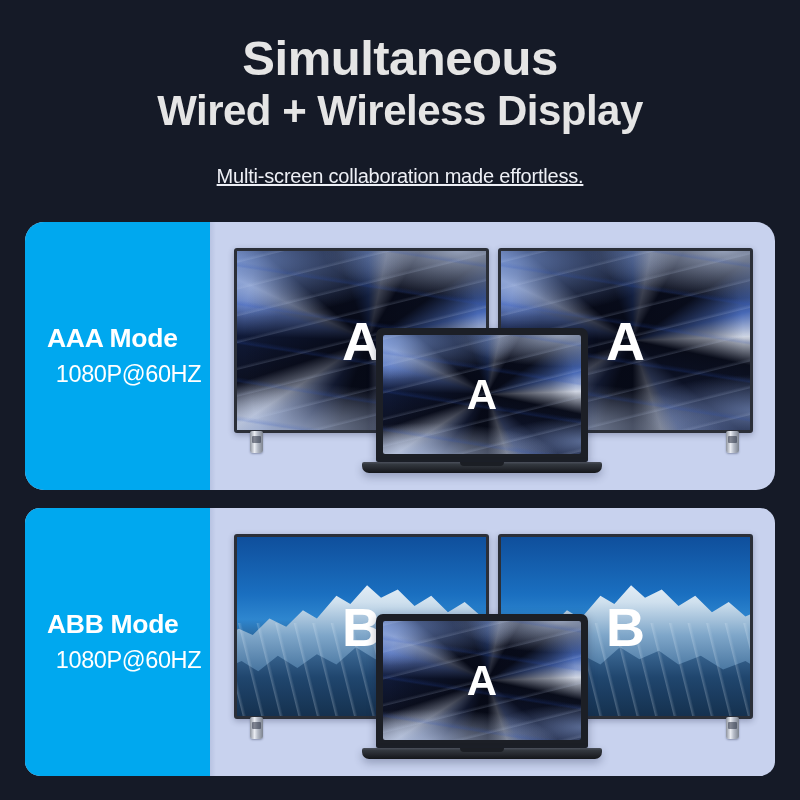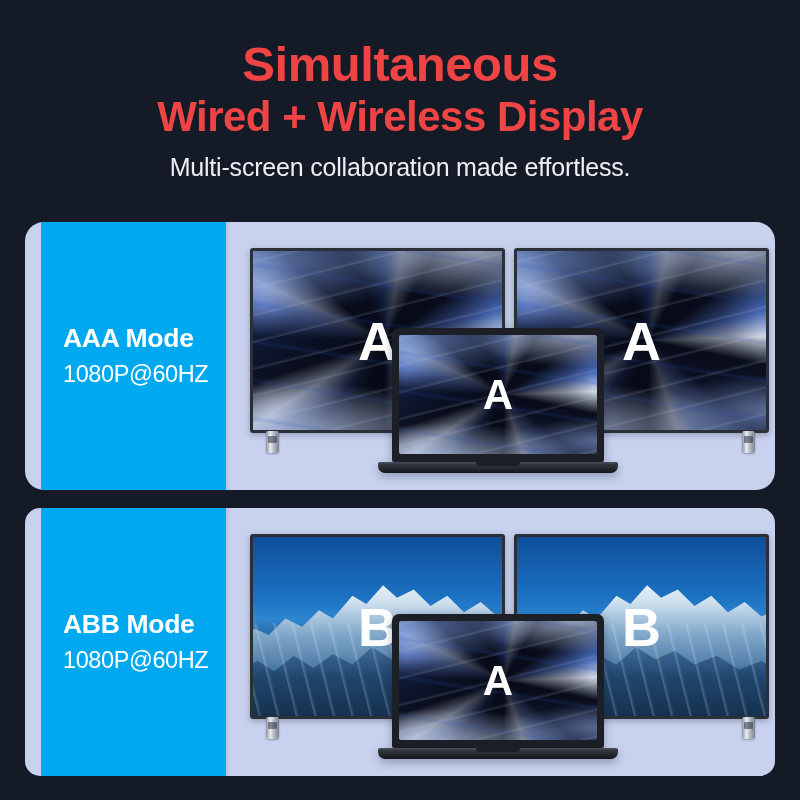--- a/index.html
+++ b/index.html
@@ -15,37 +15,38 @@
     position: relative;
   }
 
   
   .header {
     width: 800px;
     padding-top: 30px;
     text-align: center;
   }
   .title {
-    color: #ef4444;
+    color: #e5e5e5;
     font-size: 49px;
     font-weight: bold;
     line-height: 1.16;
     letter-spacing: -0.5px;
-    margin: 6px;
+    margin: 0;
     padding: 0 20px;
     text-align: center;
   }
   .title-line { display: block; }
   .title-line-2 { font-size: 42px; }
   .subtitle {
     color: #EDEFF5;
-    font-size: 25px;
+    font-size: 20px;
     font-weight: normal;
-    margin: 11px 0 0 0;
+    margin: 29px 0 0 0;
     letter-spacing: -0.2px;
+    text-decoration: underline;
   }
 
   
   .cards {
     position: absolute;
     left: 25px;
     top: 222px;
     width: 750px;
   }
   .card {
@@ -61,36 +62,36 @@
 
   .card-label {
     width: 185px;
     flex: 0 0 185px;
     background: #00A8EF;
     display: flex;
     flex-direction: column;
     justify-content: center;
     padding-left: 22px;
     box-sizing: border-box;
-    margin-left: 16px;
   }
   .mode-name {
     color: #FFFFFF;
     font-size: 26.5px;
     font-weight: bold;
     letter-spacing: -0.3px;
     line-height: 1.1;
   }
   .mode-res {
     color: #FFFFFF;
     font-size: 23.5px;
     font-weight: normal;
     letter-spacing: -0.4px;
     margin-top: 9px;
     line-height: 1.1;
+    text-align: center;
   }
 
   .card-stage {
     position: relative;
     flex: 1 1 auto;
     overflow: hidden;
   }
 
   
   .monitor {

